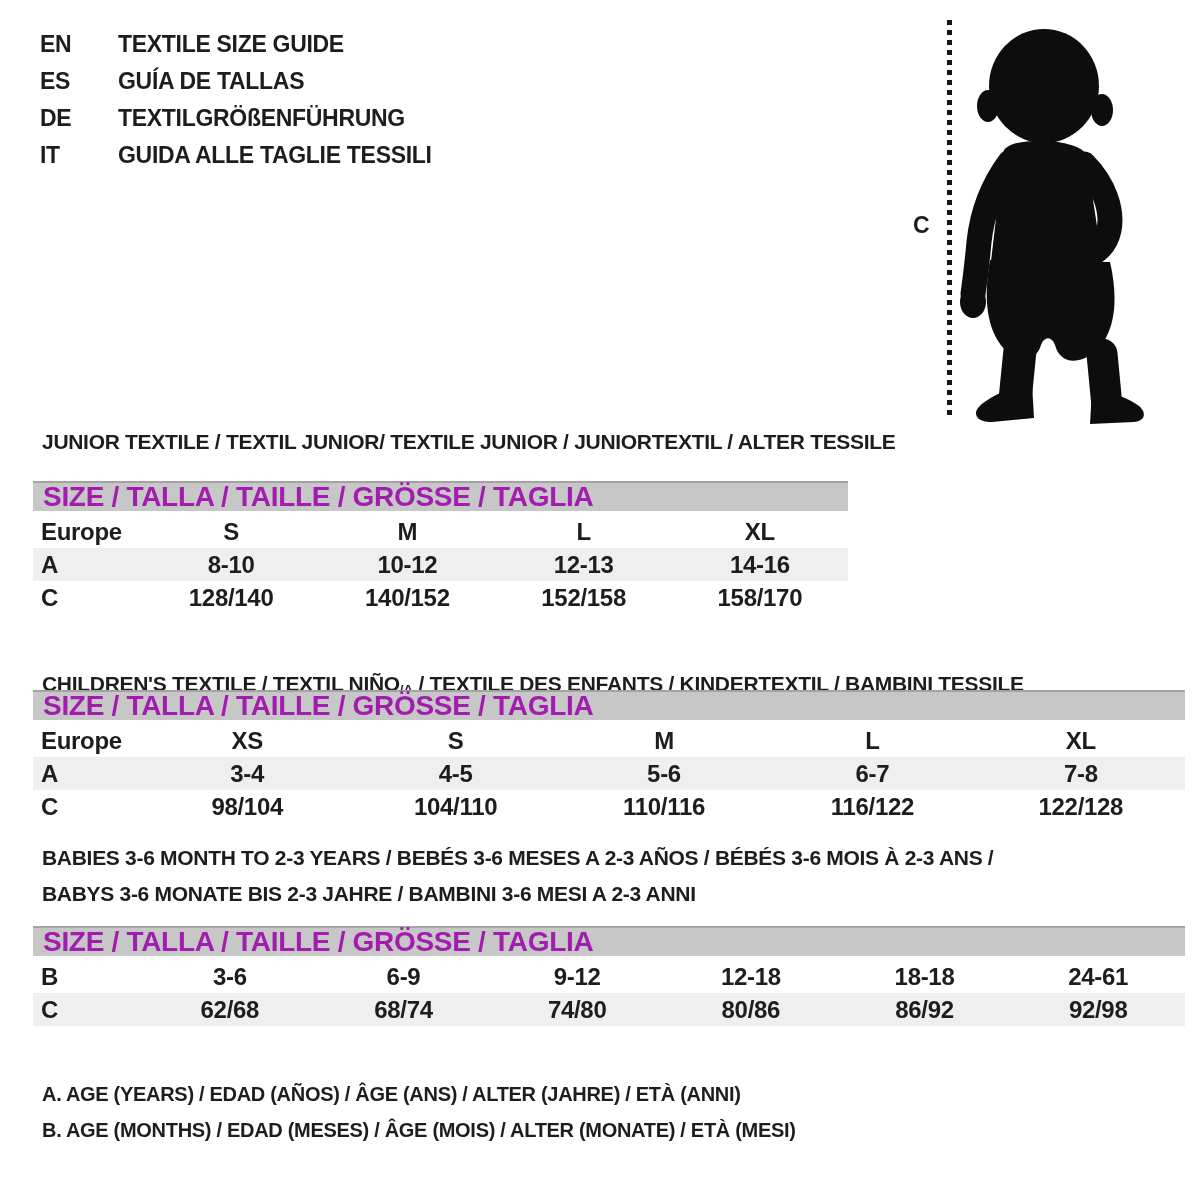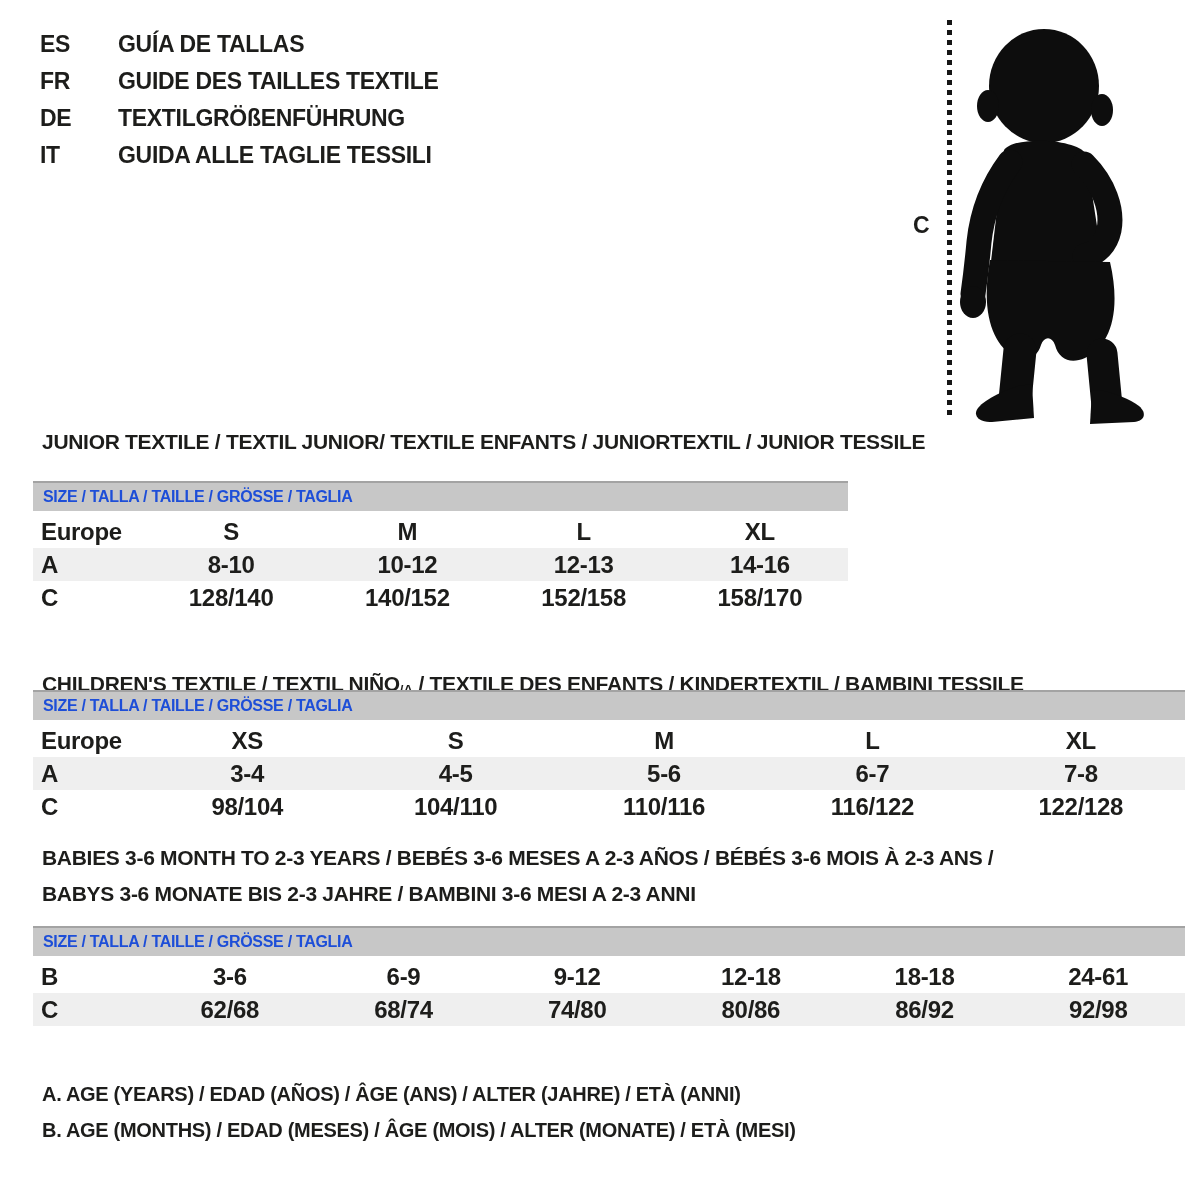--- a/index.html
+++ b/index.html
@@ -25,42 +25,42 @@
   .figure-svg{left:952px;top:14px;}
 
   
   .section-title{font-size:21px;white-space:nowrap;}
   .title-sub{font-size:13px;position:relative;top:3px;letter-spacing:0;}
 
   
   .size-table{box-sizing:border-box;}
   .size-bar{
     height:30px;background:#c7c7c7;border-top:2px solid #a3a3a3;
-    display:flex;align-items:center;padding-left:10px;font-size:16px;color:#1d4ed8;
+    display:flex;align-items:center;padding-left:10px;font-size:28px;color:#a21caf;
     box-sizing:border-box;margin-bottom:4px;
   }
   .t-row{display:flex;height:33px;align-items:center;font-size:24px;}
   .t-row.shaded{background:#efefef;}
   .t-lbl{width:110px;padding-left:8px;box-sizing:border-box;}
   .t-cell{flex:1;text-align:center;}
 
   
   .legend-line{height:36px;display:flex;align-items:center;font-size:20px;white-space:nowrap;}
 </style>
 </head>
 <body>
 
 <div class="abs lang-block">
   <div class="lang-row">
+    <span class="lang-code">EN</span>
+    <span class="lang-title">TEXTILE SIZE GUIDE</span>
+  </div>
+  <div class="lang-row">
     <span class="lang-code">ES</span>
     <span class="lang-title">GUÍA DE TALLAS</span>
-  </div>
-  <div class="lang-row">
-    <span class="lang-code">FR</span>
-    <span class="lang-title">GUIDE DES TAILLES TEXTILE</span>
   </div>
   <div class="lang-row">
     <span class="lang-code">DE</span>
     <span class="lang-title">TEXTILGRÖßENFÜHRUNG</span>
   </div>
   <div class="lang-row">
     <span class="lang-code">IT</span>
     <span class="lang-title">GUIDA ALLE TAGLIE TESSILI</span>
   </div>
 </div>
@@ -86,21 +86,21 @@
              C 157 333, 170 300, 158 248 Z"></path>
 
     <path d="M68 336 L 63 386" fill="none" stroke="#0d0d0d" stroke-width="33" stroke-linecap="round"></path>
     <path d="M80 370 L 82 404 L 40 408 C 28 409, 20 402, 26 394 C 34 384, 54 376, 66 372 Z"></path>
 
     <path d="M150 340 L 155 392" fill="none" stroke="#0d0d0d" stroke-width="31" stroke-linecap="round"></path>
     <path d="M140 376 L 138 410 L 182 408 C 193 407, 195 399, 187 392 C 178 385, 162 379, 152 377 Z"></path>
   </g>
 </svg>
 
-<div class="abs section-title" style="left:42px;top:430px;">JUNIOR TEXTILE / TEXTIL JUNIOR/ TEXTILE ENFANTS / JUNIORTEXTIL / JUNIOR TESSILE</div>
+<div class="abs section-title" style="left:42px;top:430px;">JUNIOR TEXTILE / TEXTIL JUNIOR/ TEXTILE JUNIOR / JUNIORTEXTIL / ALTER TESSILE</div>
 
 <div class="abs size-table" style="left:33px;top:481px;width:815px;">
   <div class="size-bar">SIZE / TALLA / TAILLE / GRÖSSE / TAGLIA</div>
   <div class="t-row">
     <span class="t-lbl">Europe</span>
     <span class="t-cell">S</span>
     <span class="t-cell">M</span>
     <span class="t-cell">L</span>
     <span class="t-cell">XL</span>
   </div>

